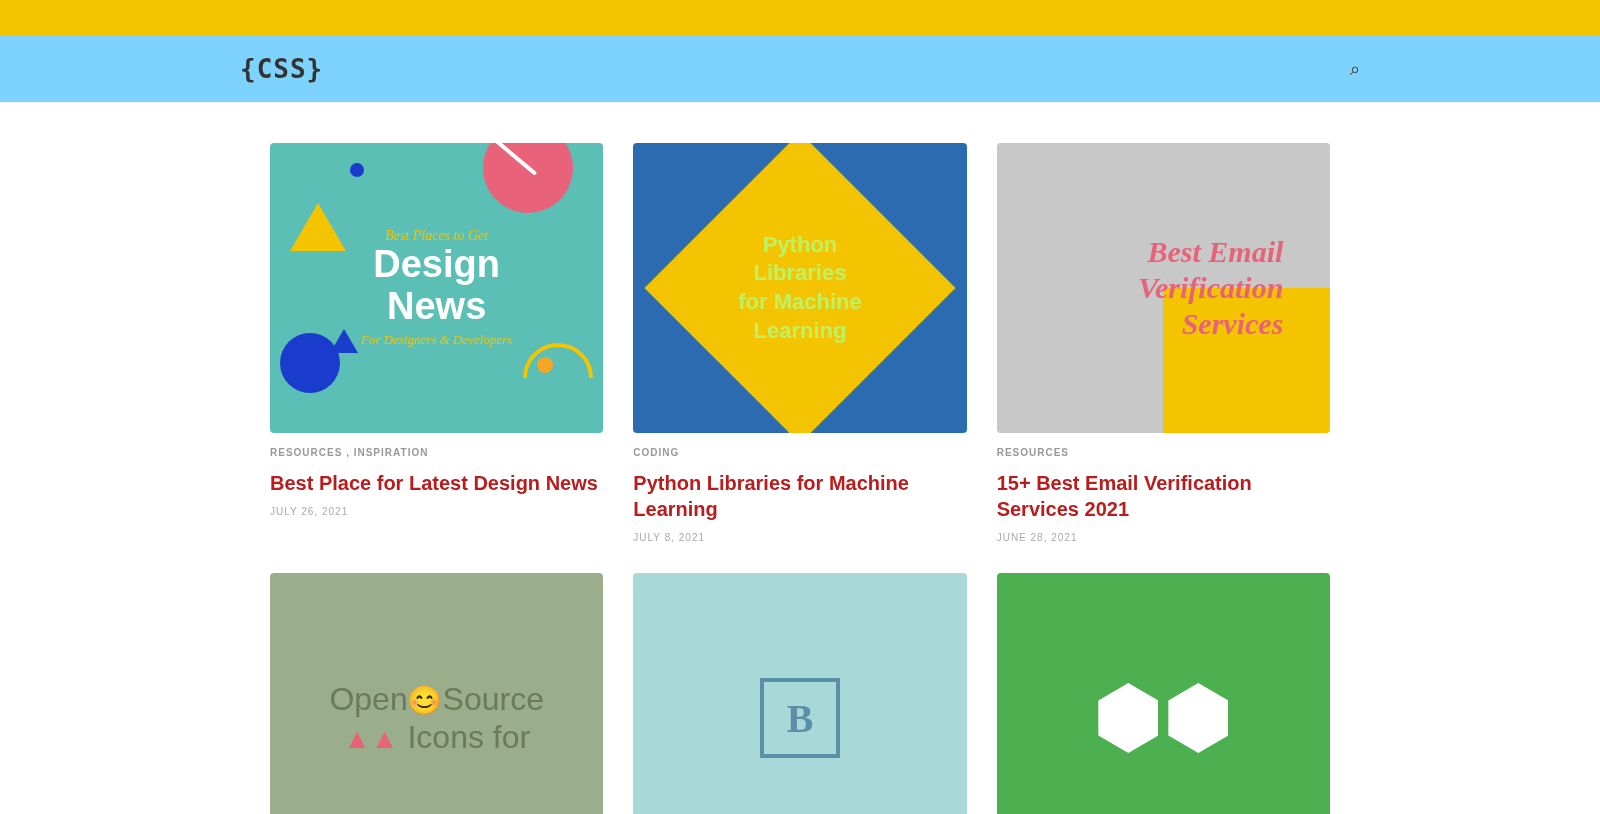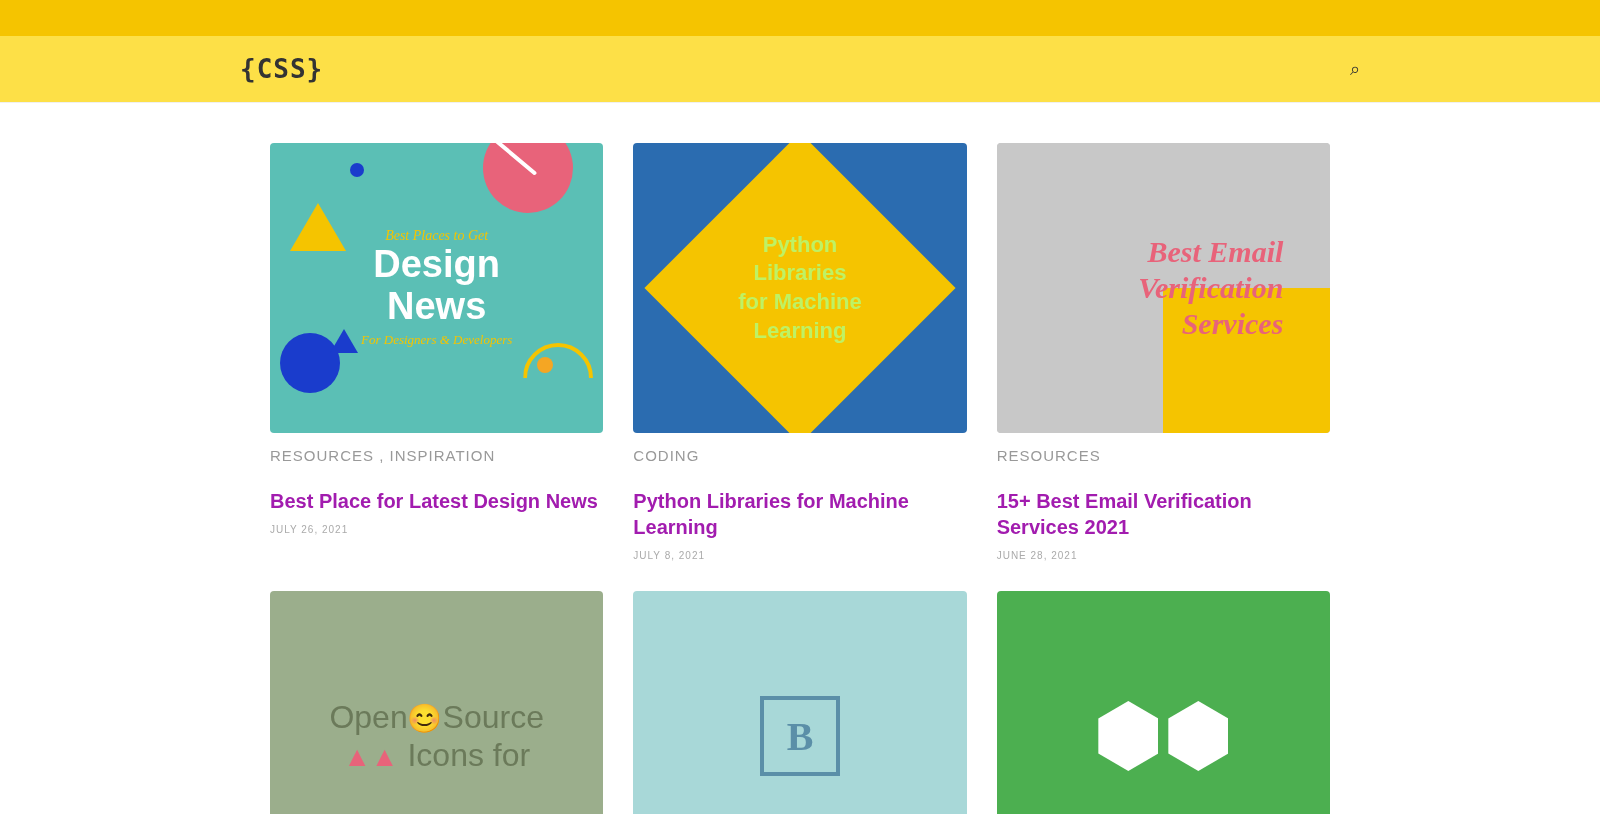--- a/index.html
+++ b/index.html
@@ -9,21 +9,21 @@
       height: 36px;
       background: #F5C400;
       width: 100%;
     }
 
     .navbar {
       display: flex;
       align-items: center;
       justify-content: space-between;
       padding: 18px 240px;
-      background: #fde047;
+      background: #7dd3fc;
       border-bottom: 1px solid #f0f0f0;
     }
 
     .logo {
       font-size: 26px;
       font-weight: bold;
       color: #333;
       font-family: monospace;
       letter-spacing: 1px;
     }
@@ -266,36 +266,36 @@
     .thumb-email .email-text p {
       font-size: 30px;
       font-weight: 900;
       color: #E8637A;
       line-height: 1.2;
       font-family: 'Georgia', serif;
       font-style: italic;
     }
 
     .article-categories {
-      font-size: 15px;
-      font-weight: 400;
+      font-size: 10px;
+      font-weight: 700;
       letter-spacing: 1px;
       color: #999;
       text-transform: uppercase;
-      margin-bottom: 24px;
+      margin-bottom: 12px;
     }
 
     .article-categories span + span::before {
       content: ', ';
     }
 
     .article-title {
       font-size: 20px;
       font-weight: 700;
-      color: #a21caf;
+      color: #b91c1c;
       line-height: 1.3;
       margin-bottom: 10px;
     }
 
     .article-date {
       font-size: 10px;
       color: #aaa;
       letter-spacing: 1px;
       text-transform: uppercase;
     }

